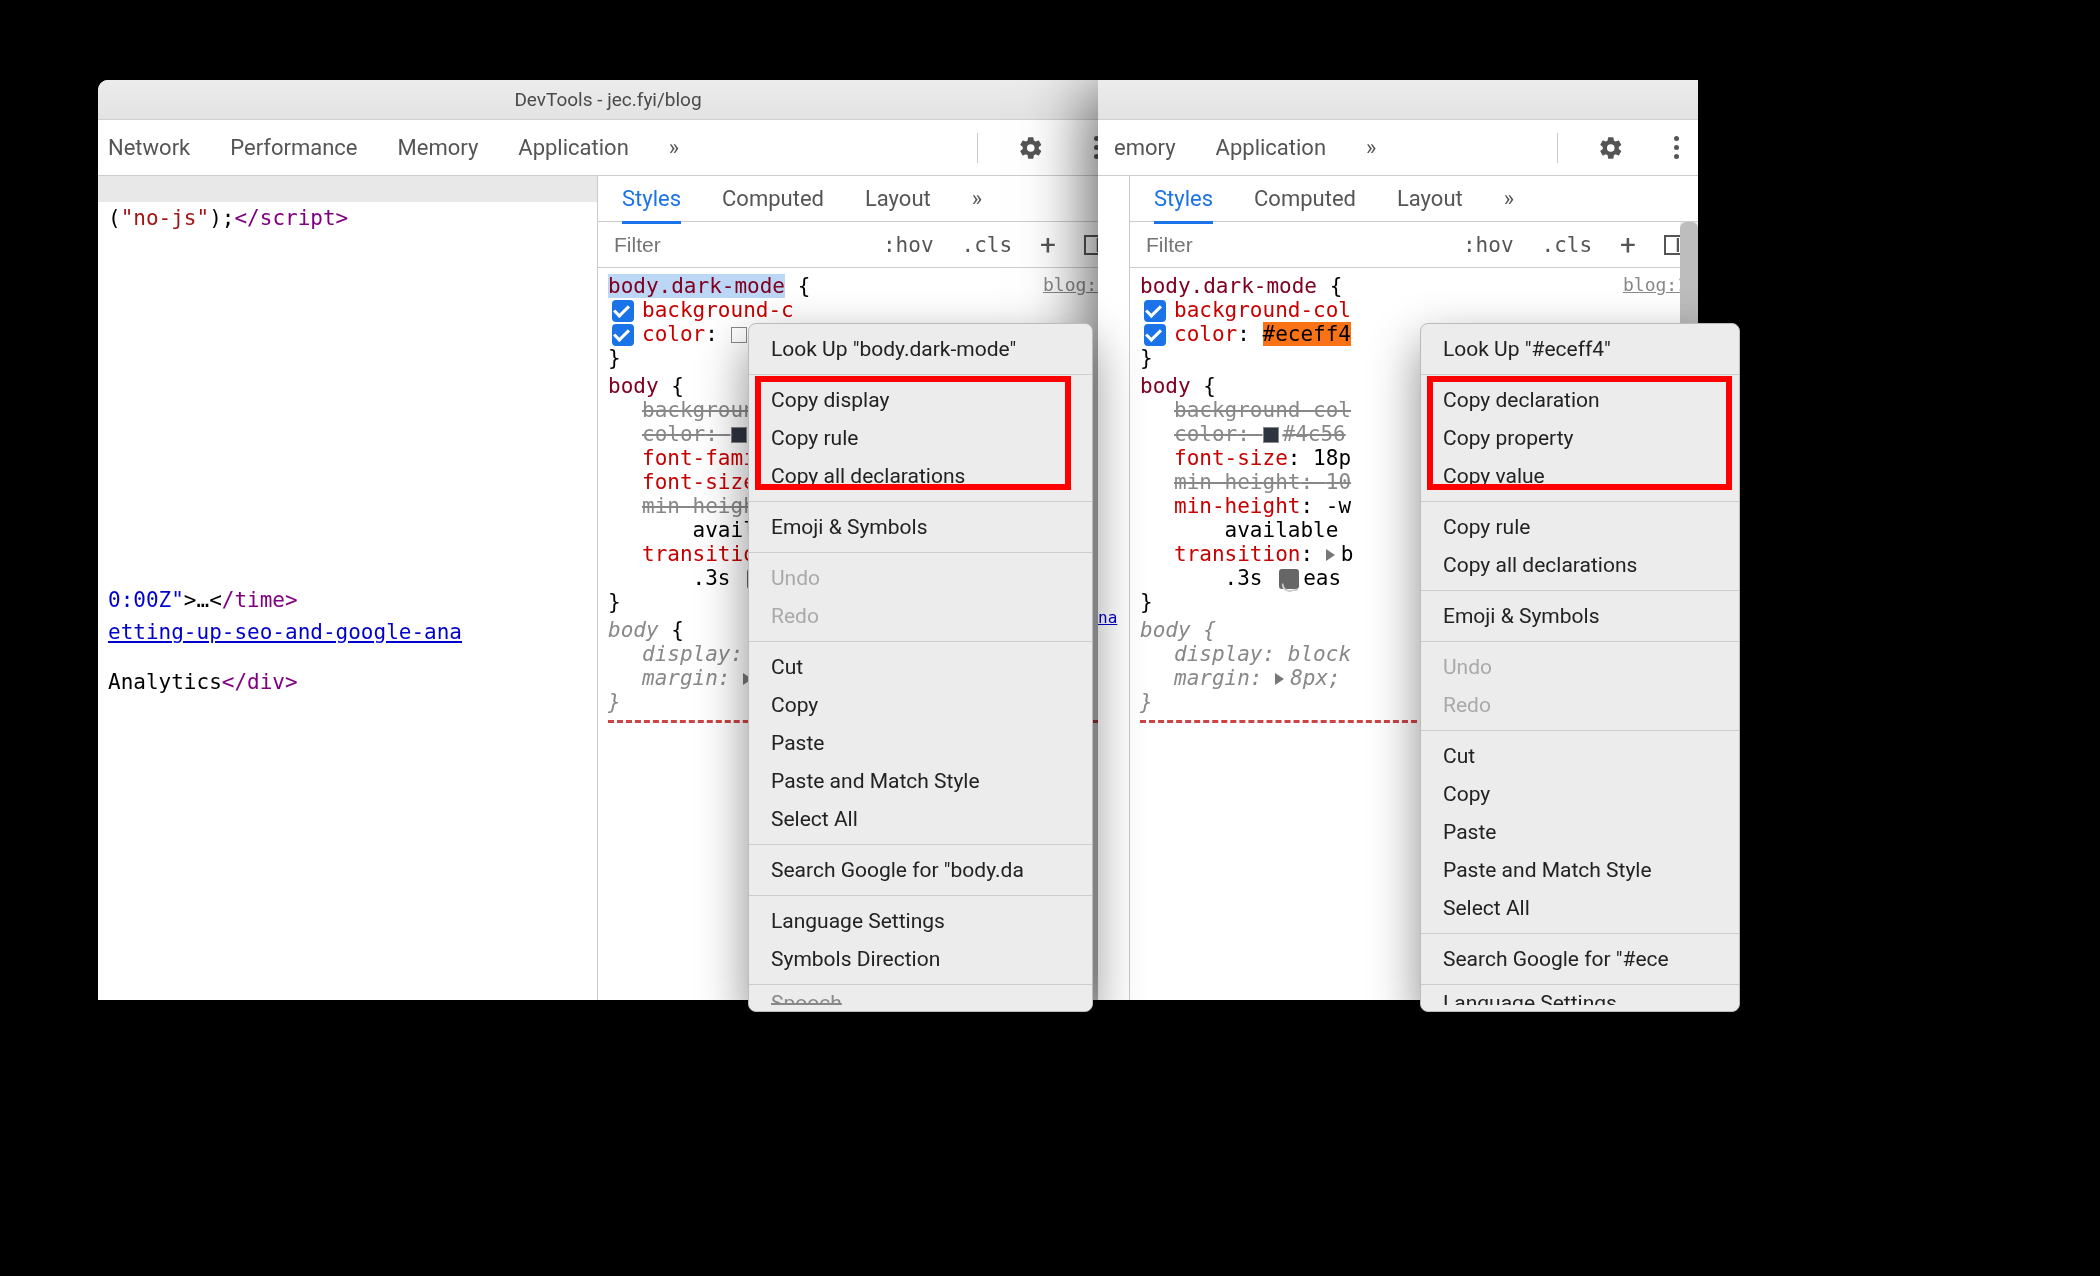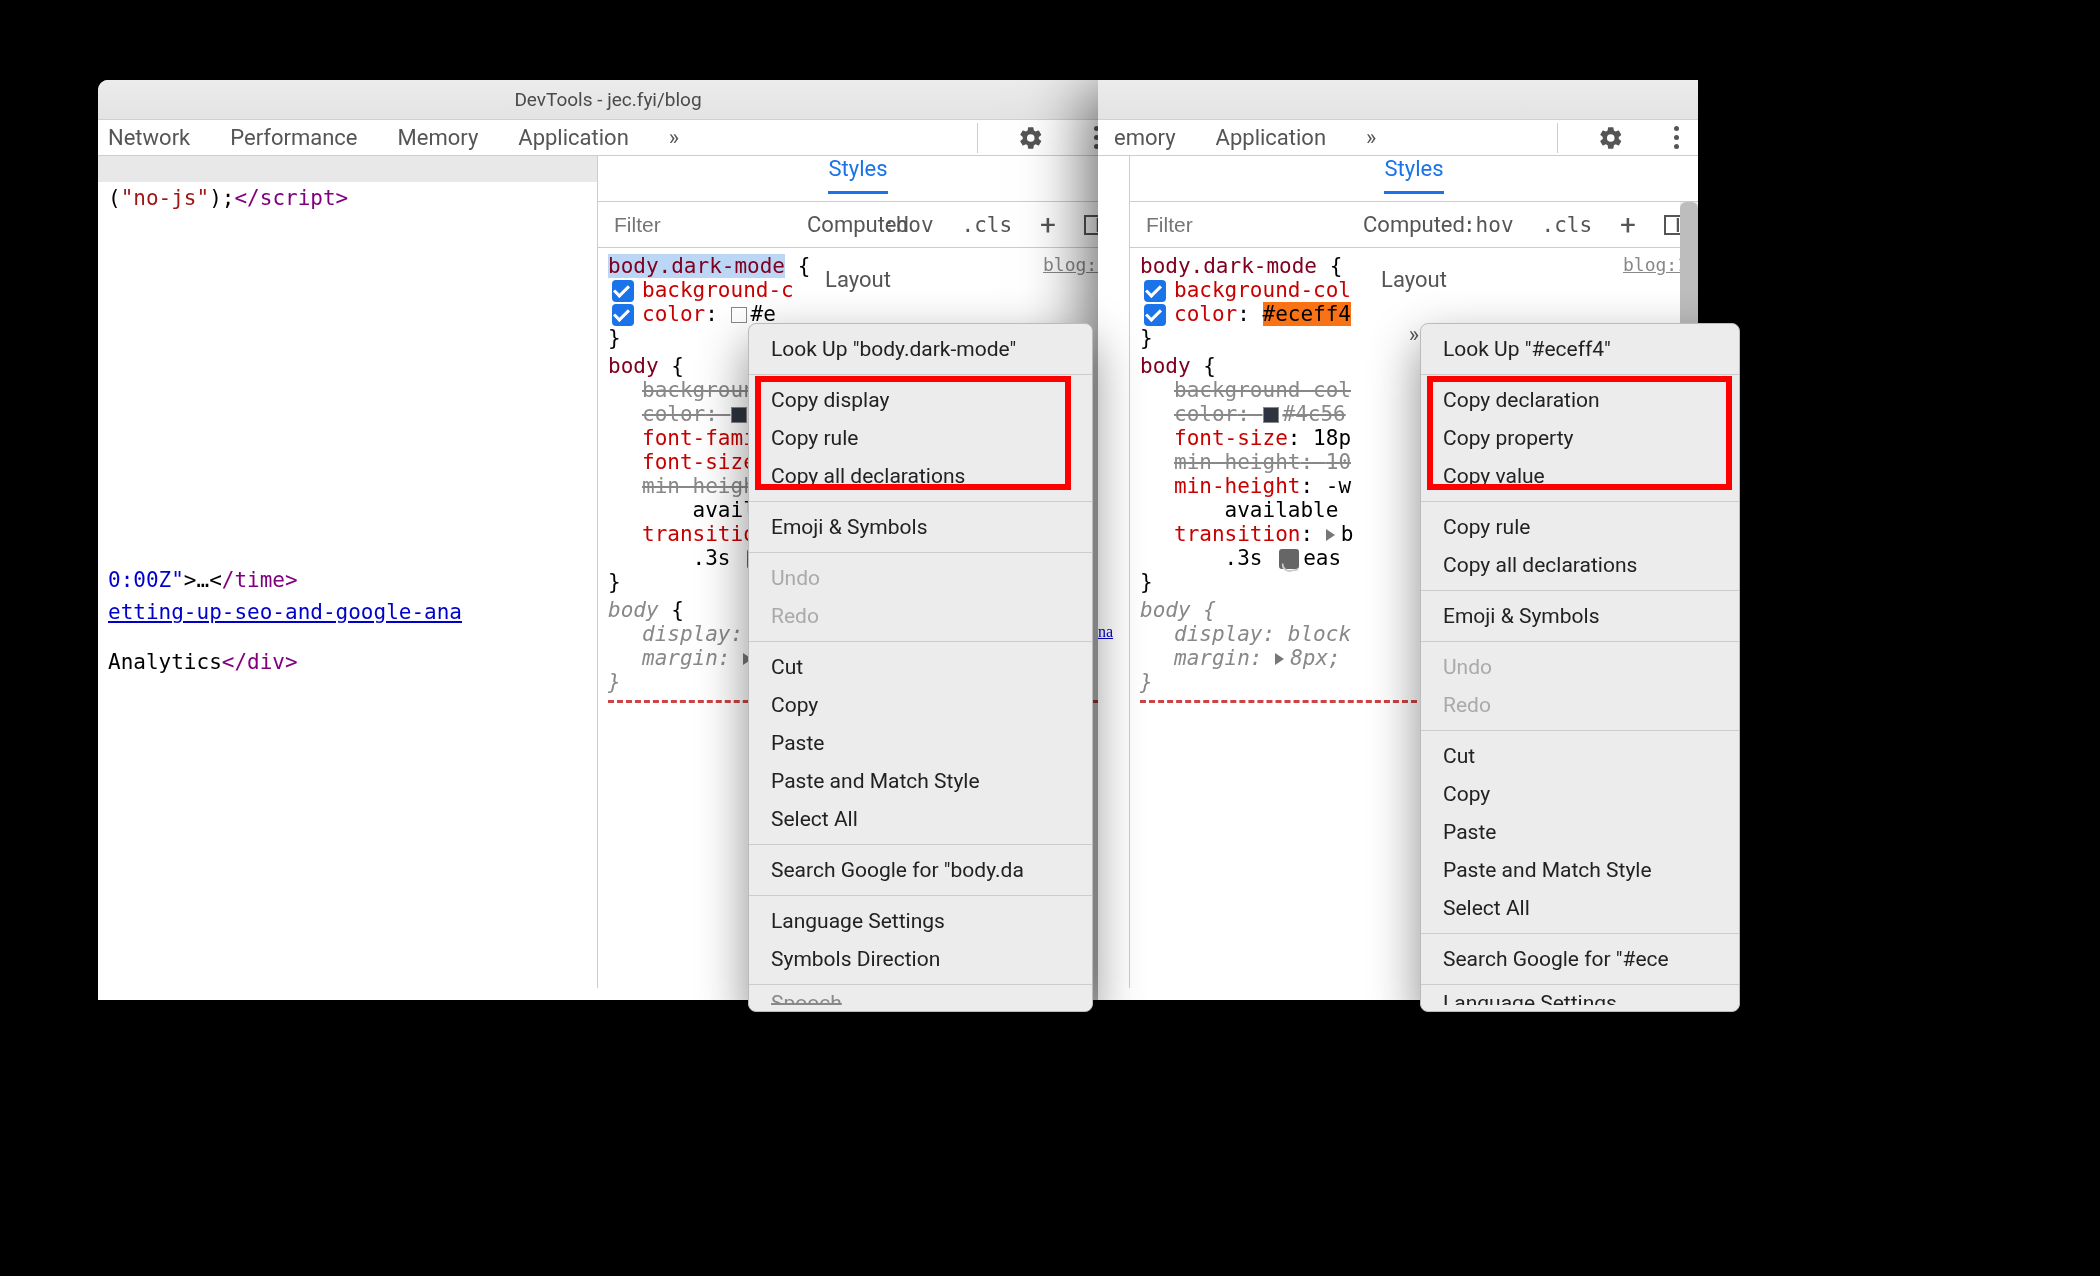--- a/index.html
+++ b/index.html
@@ -23,21 +23,21 @@
   
   .win-left { left: 98px; top: 80px; width: 1020px; height: 920px; }
   .titlebar {
     height: 40px;
     background: linear-gradient(#ececec,#e3e3e3);
     display:flex; align-items:center; justify-content:center;
     font-size: 19px; color:#4a4a4a;
     border-bottom:1px solid #d0d0d0;
   }
   .toptabs {
-    height: 36px;
+    height: 56px;
     display:flex; align-items:center;
     font-size: 22px; color:#555;
     border-bottom:1px solid #ccc;
     padding: 0 10px;
     gap: 40px;
   }
   .toptabs .spacer{ flex:1; }
   .toptabs .sep { width:1px; height:30px; background:#ccc; }
   .gear svg, .kebab svg { display:block; }
   .kebab { width:24px; display:flex; flex-direction:column; align-items:center; gap:4px;}
@@ -50,22 +50,22 @@
   .code-row.hl { background:#e8e8e8; }
   .tok-str{color:#a31515;}
   .tok-tag{color:#800080;}
   .tok-attr{color:#0000cc;}
   .tok-txt{color:#000;}
   .tok-link{color:#0000cc; text-decoration:underline;}
 
   .styles-col { flex:1; display:flex; flex-direction:column; overflow:hidden; position:relative;}
   .styles-tabs {
     height:46px; border-bottom:1px solid #ccc;
-    display:flex; align-items:center; gap:30px; padding:0 24px;
-    font-size:22px; color:#555;flex-direction:column;
+    display:flex; align-items:center; gap:41px; padding:0 24px;
+    font-size:22px; color:#555;
   }
   .styles-tabs .active { color:#1a73e8; border-bottom:3px solid #1a73e8; padding-bottom:10px; margin-bottom:-12px;}
   .filterbar{
     height:46px; border-bottom:1px solid #ccc;
     display:flex; align-items:center; gap:28px; padding:0 14px;
     font-size:21px; color:#555;
   }
   .filterbar input{ border:none; outline:none; font-size:21px; width:150px; color:#777;}
   .filterbar .spacer{flex:1;}
   .pill{font-family:Menlo,monospace;}
@@ -237,21 +237,21 @@
     </span>
     <span class="kebab">
         <span></span>
         <span></span>
         <span></span>
       </span>
   </div>
 
   <div style="display:flex;height:calc(100% - 88px);">
     <div style="width:32px;border-right:1px solid #ccc;">
-       <div style="position:absolute;left:0;top:543px;font-family:Liberation Serif, serif;" class="mono"><span class="tok-link">na</span></div>
+       <div style="position:absolute;left:0;top:528px;" class="mono"><span class="tok-link">na</span></div>
     </div>
 
     <div class="styles-col">
 
       <div class="styles-tabs">
         <span class="active">Styles</span>
         <span>Computed</span>
         <span>Layout</span>
         <span class="chevrons">»</span>
       </div>

